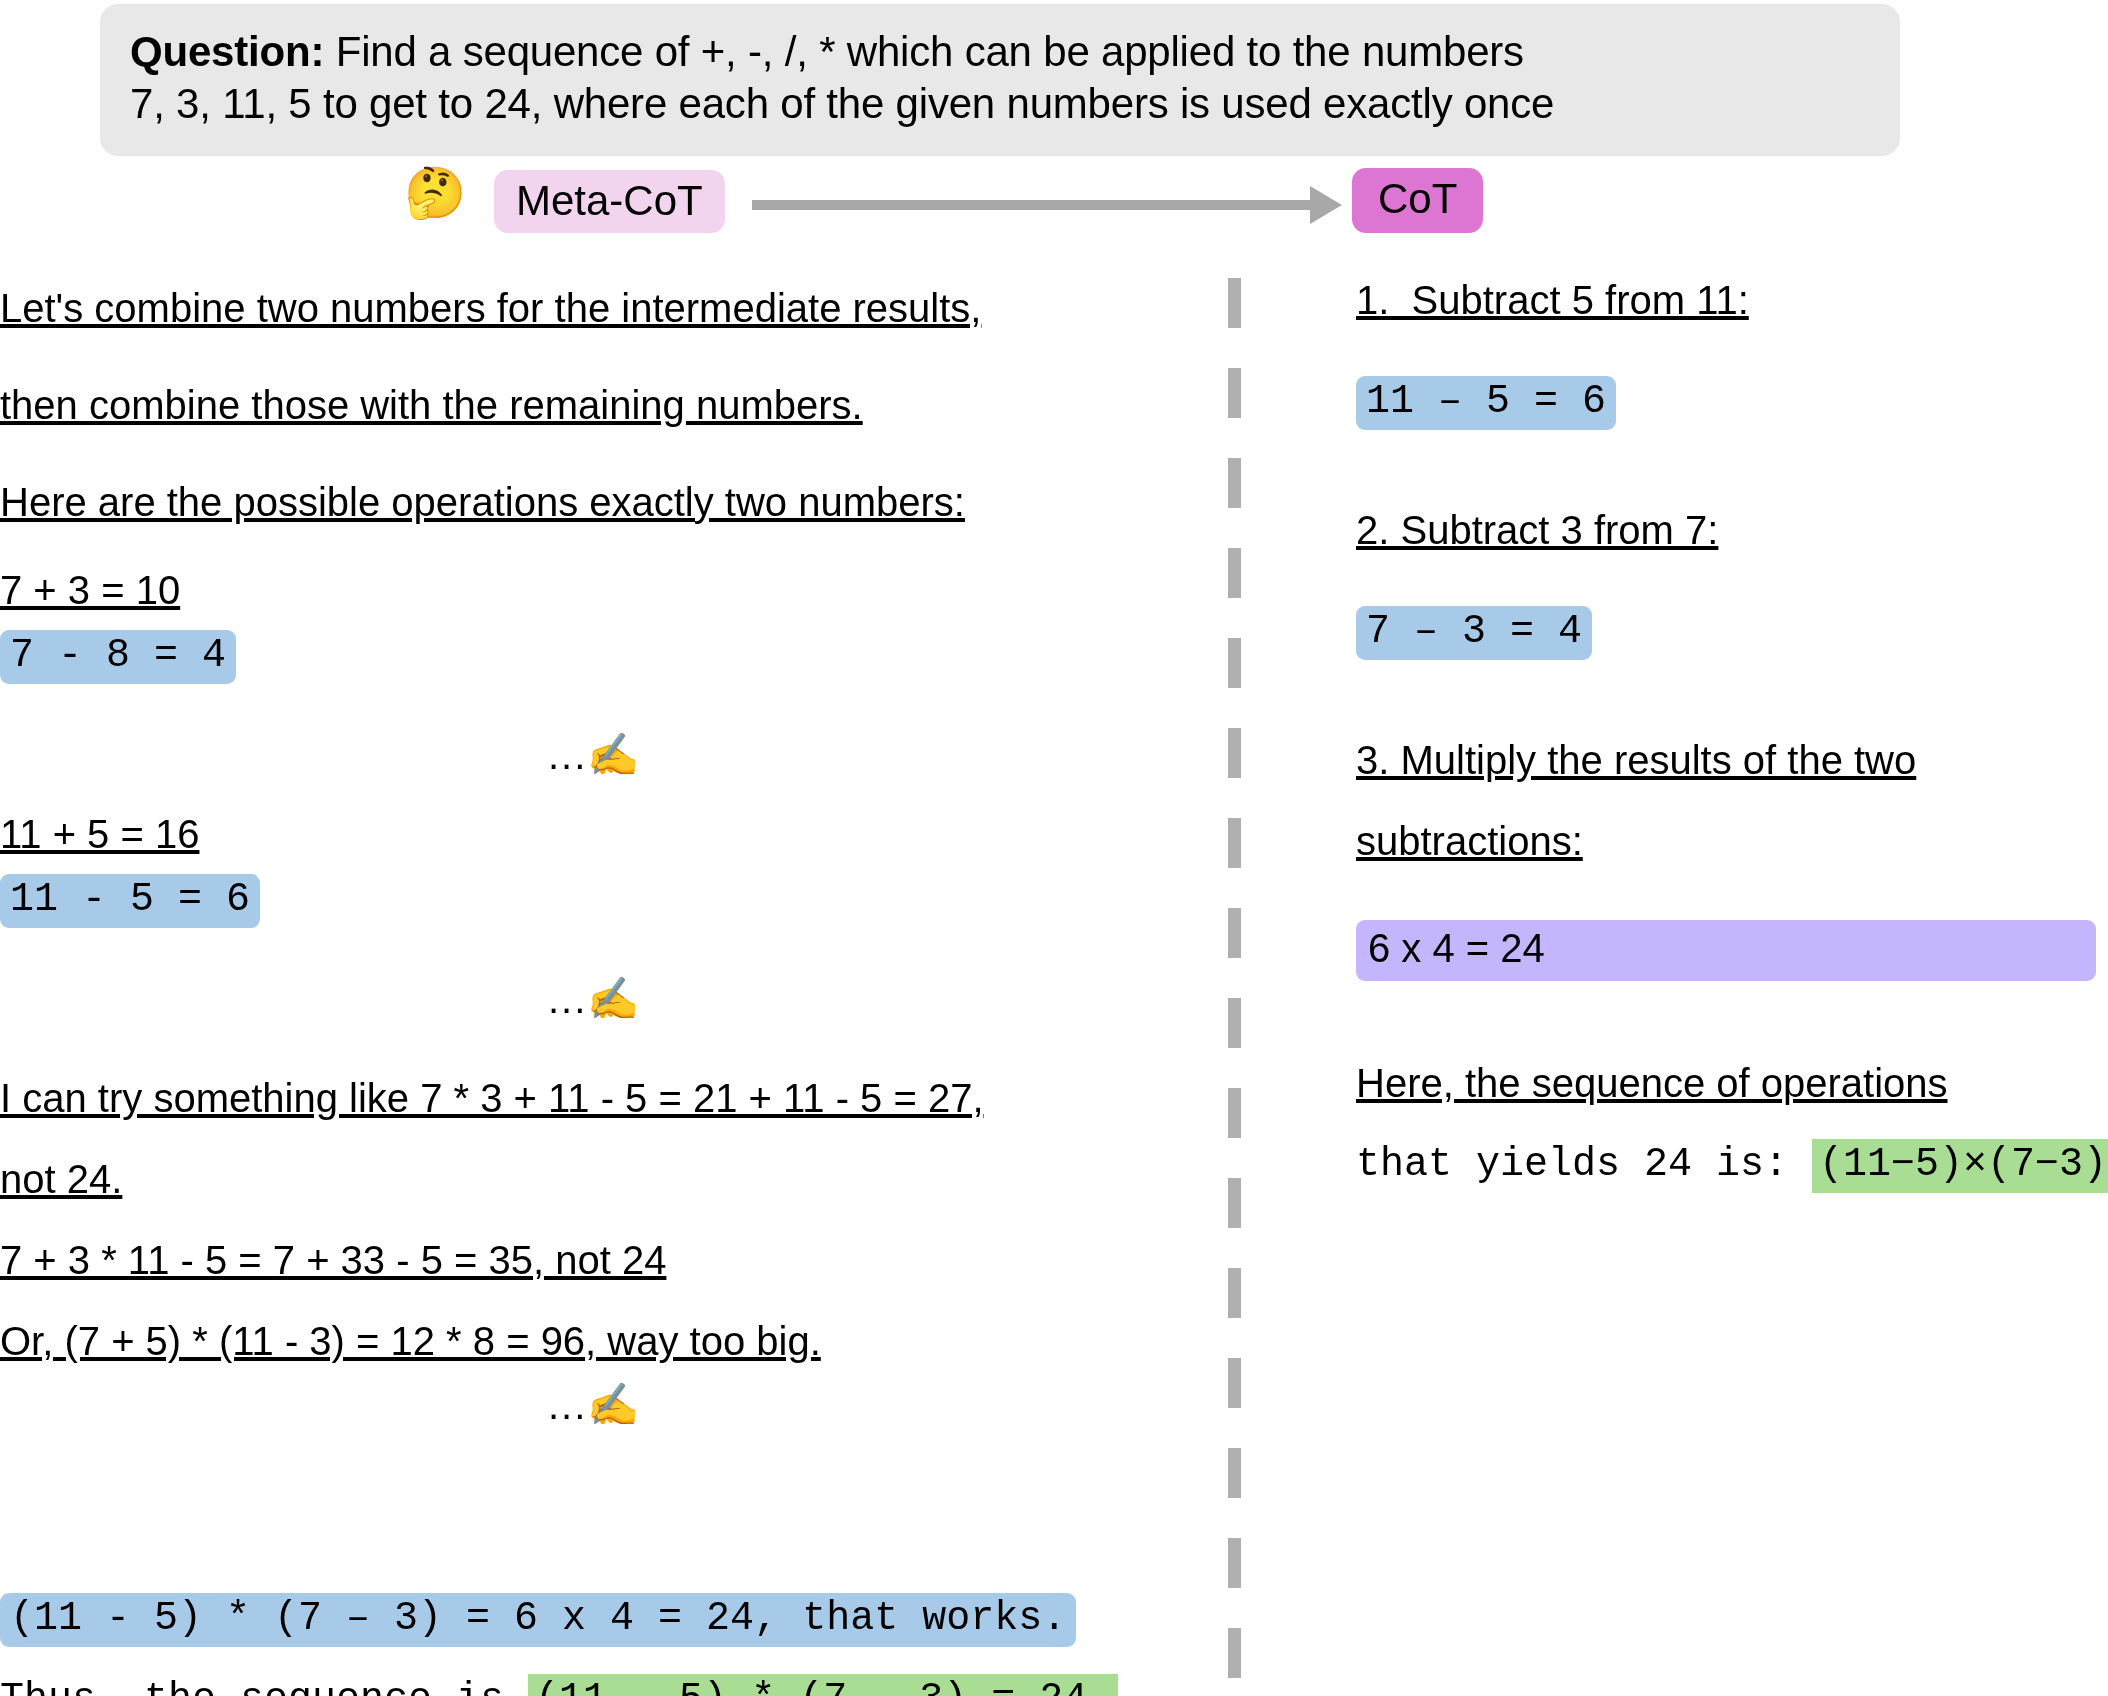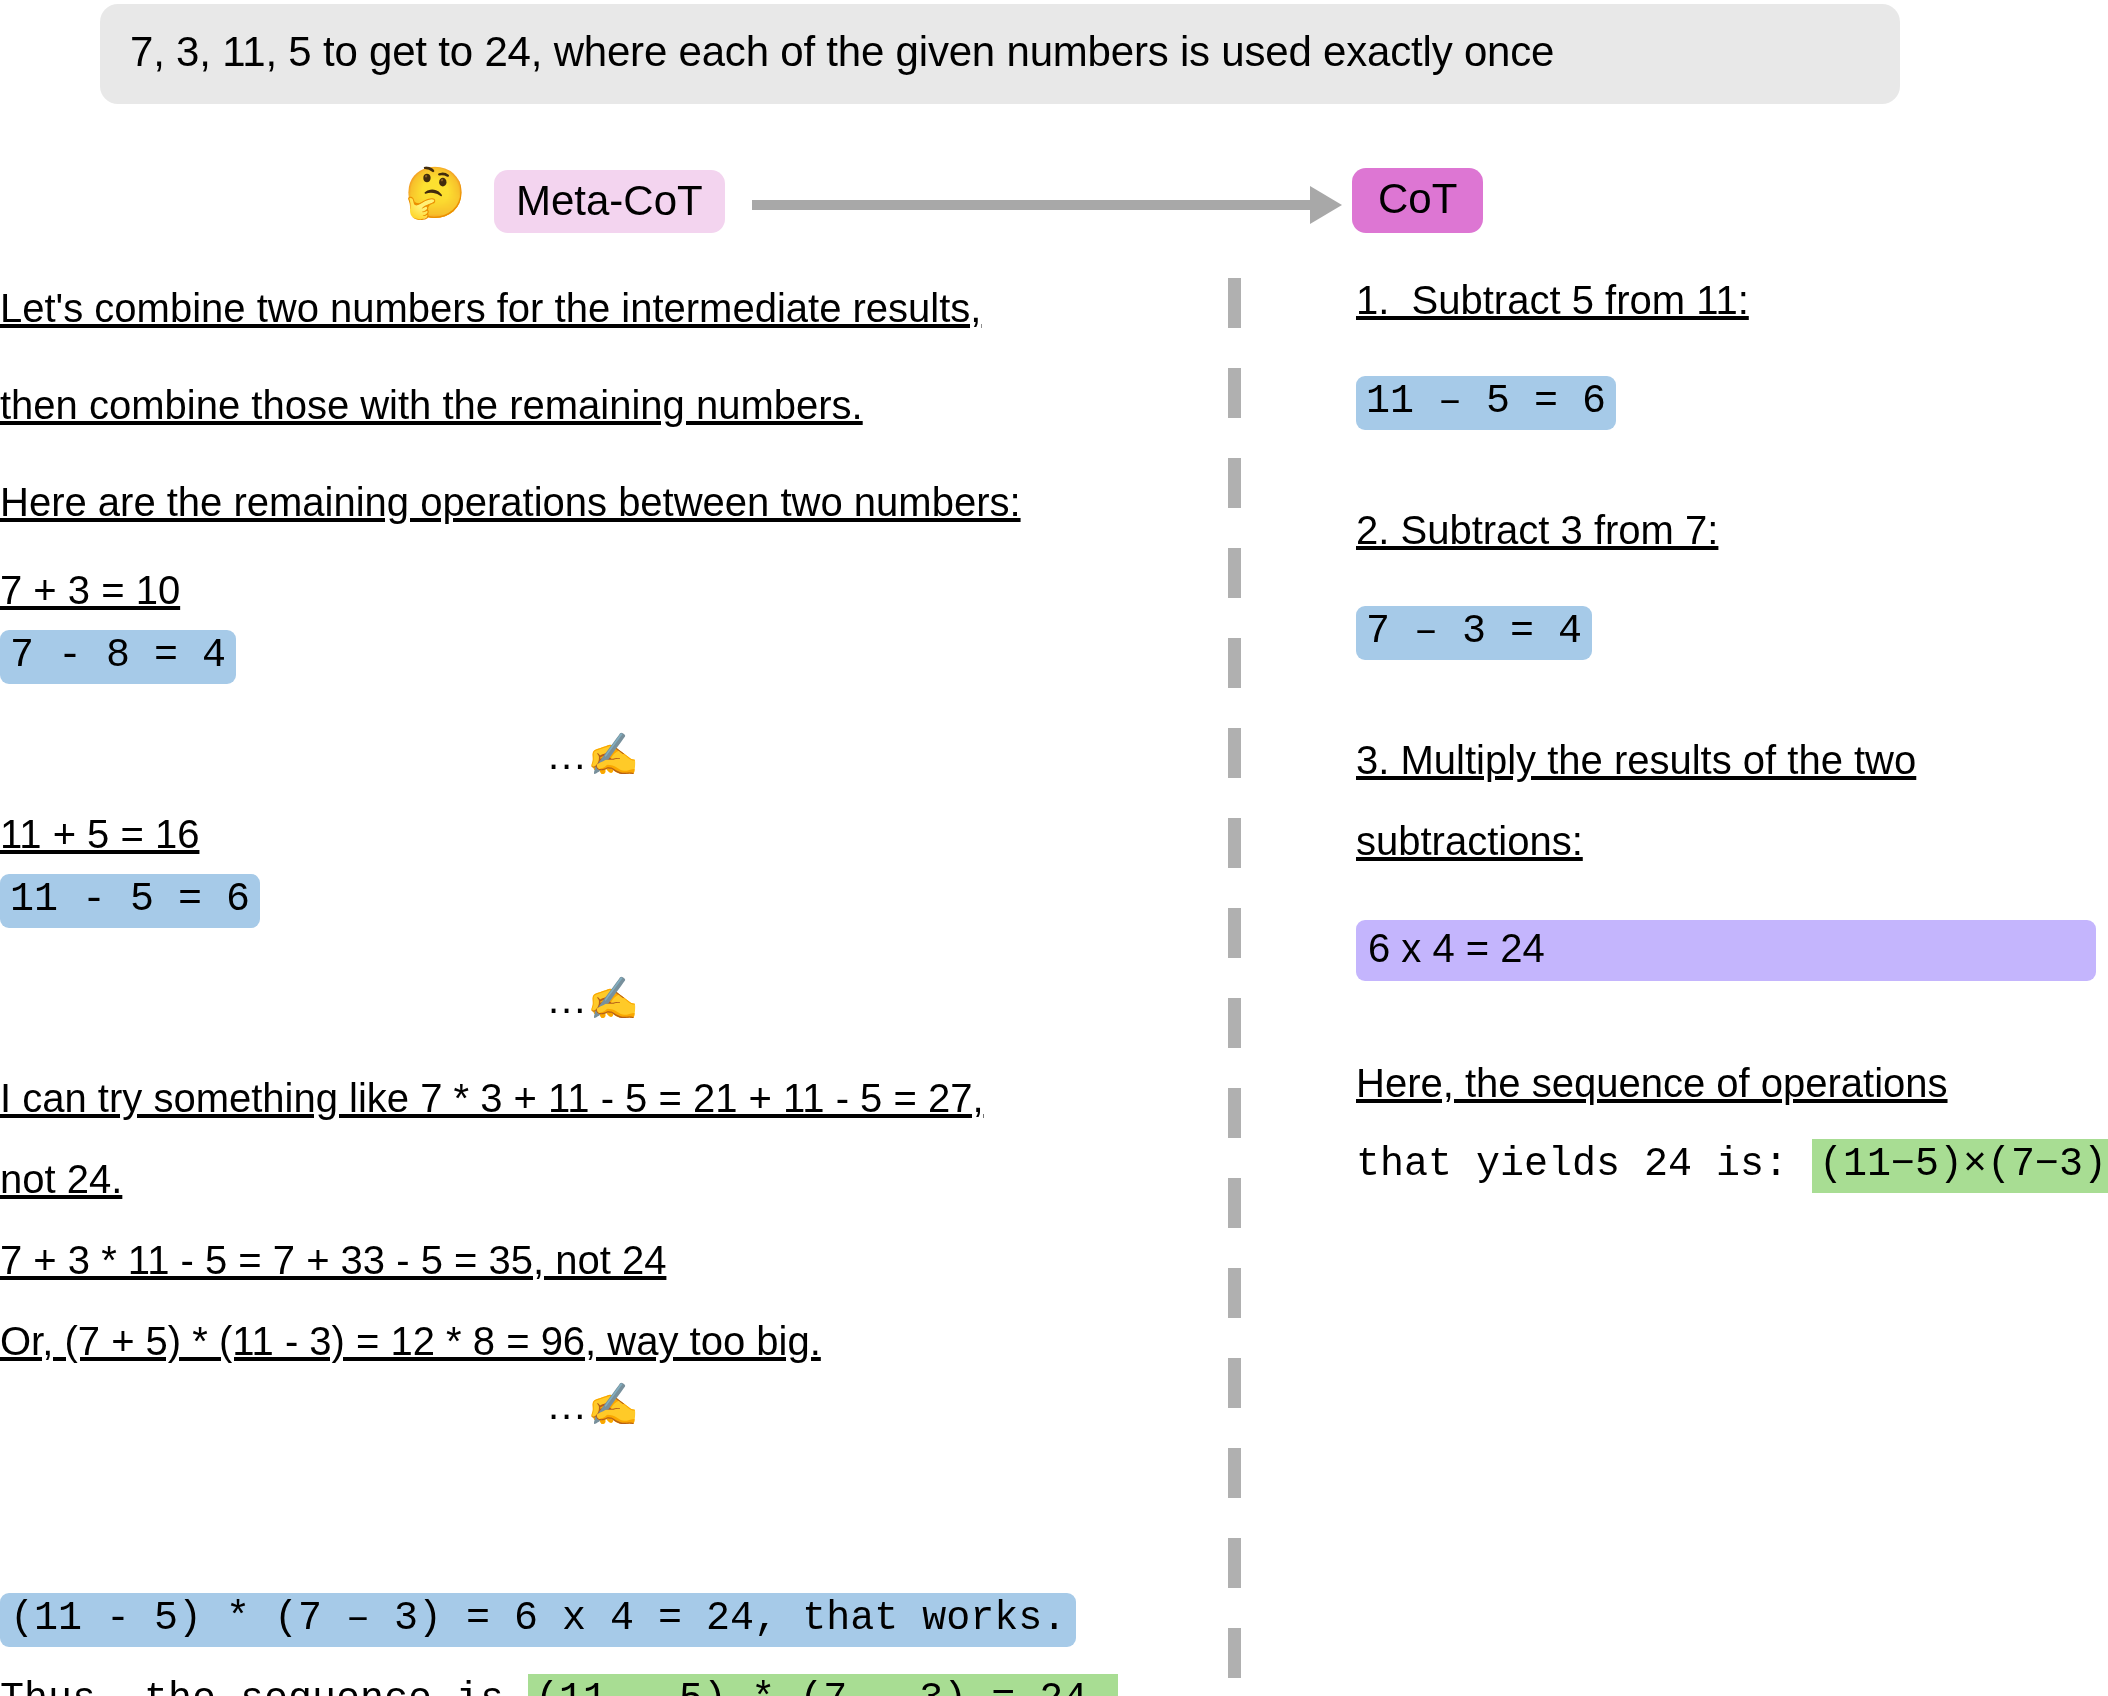--- a/index.html
+++ b/index.html
@@ -178,20 +178,21 @@
   .ellipsis-pen .dots { letter-spacing: 2px; }
   .ellipsis-pen .pen { font-size: 42px; }
 
   
   .lead-wide { line-height: 1.52; }
 </style>
 </head>
 <body>
 
 <div id="question-banner">
+  <div class="qline"><span class="qlabel">Question:</span><span> Find a sequence of +, -, /, * which can be applied to the numbers</span></div>
   <div class="qline">7, 3, 11, 5 to get to 24, where each of the given numbers is used exactly once</div>
 </div>
 
 <div id="header-row">
   <div id="thinking-emoji">🤔</div>
   <div id="metacot-pill">Meta-CoT</div>
   <div id="flow-arrow">
     <div class="shaft"></div>
     <div class="head"></div>
   </div>
@@ -199,21 +200,21 @@
 </div>
 
 <div id="column-divider"></div>
 
 <div id="meta-column">
 
   <div class="line lead-wide">Let's combine two numbers for the intermediate results,</div>
   <div class="sp-md"></div>
   <div class="line lead-wide">then combine those with the remaining numbers.</div>
   <div class="sp-md"></div>
-  <div class="line lead-wide">Here are the remaining operations between two numbers:</div>
+  <div class="line lead-wide">Here are the possible operations exactly two numbers:</div>
 
   <div class="sp-md"></div>
   <div class="line">7 + 3 = 10</div>
   <div class="sp-sm"></div>
   <div class="chip-row"><span class="hl-blue">7 - 8 = 4</span></div>
 
   <div class="sp-lg"></div>
   <div class="ellipsis-pen"><span class="dots">...</span><span class="pen">✍</span></div>
 
   <div class="sp-md"></div>

